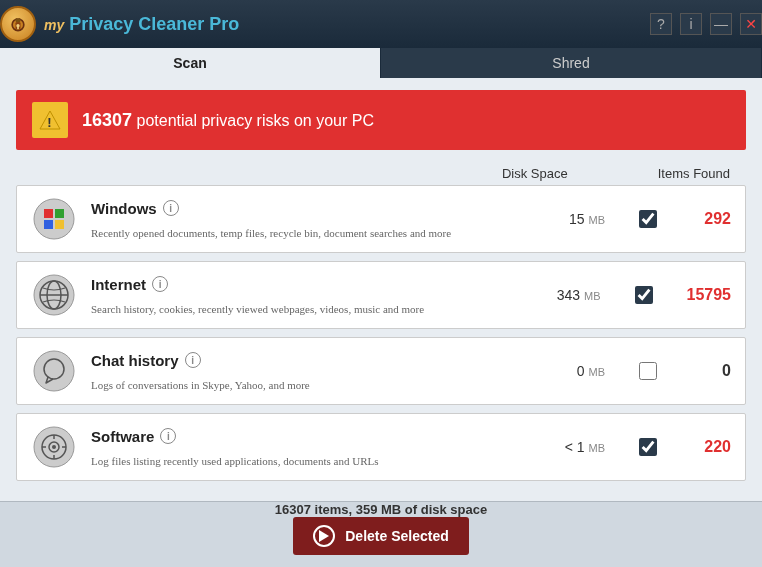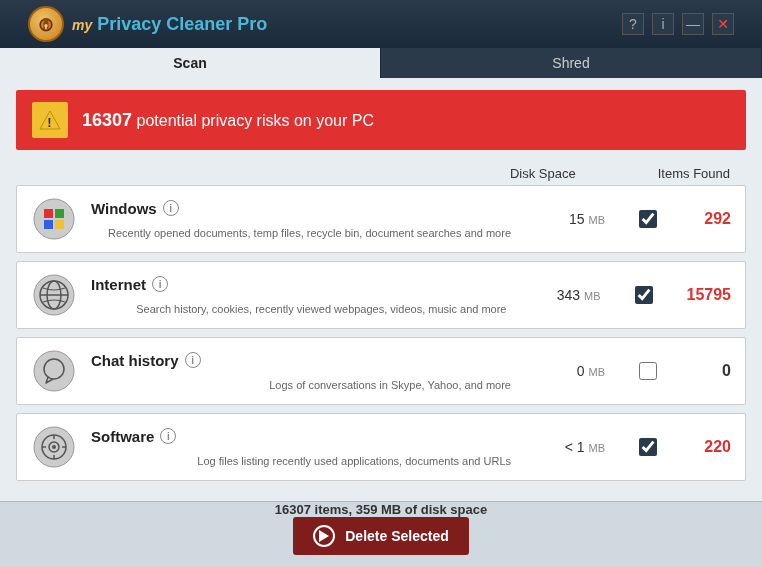--- a/index.html
+++ b/index.html
@@ -10,21 +10,21 @@
       background: #d0d8e0;
       overflow: hidden;
     }
 
     
     .title-bar {
       background: linear-gradient(180deg, #2a3a4a 0%, #1a2a3a 100%);
       height: 48px;
       display: flex;
       align-items: center;
-      padding: 0 28px;
+      padding: 0 0;
       justify-content: space-between;
     }
     .title-bar-left {
       display: flex;
       align-items: center;
       gap: 8px;
     }
     .logo-circle {
       width: 36px;
       height: 36px;
@@ -128,21 +128,21 @@
 
     
     .table-header {
       display: flex;
       justify-content: flex-end;
       padding: 4px 16px 4px 0;
       color: #333;
       font-size: 13px;
       gap: 60px;
     }
-    .col-disk { margin-right: 22px; }
+    .col-disk { margin-right: 30px; }
     .col-items { }
 
     
     .item-row {
       background: white;
       border: 1px solid #ccc;
       margin-bottom: 8px;
       display: flex;
       align-items: center;
       padding: 10px 14px;
@@ -153,21 +153,20 @@
       width: 46px;
       height: 46px;
       flex-shrink: 0;
       display: flex;
       align-items: center;
       justify-content: center;
       color: #555;
     }
     .item-info {
       flex: 1;
-      text-align: right;
     }
     .item-title {
       font-size: 15px;
       font-weight: bold;
       color: #222;
       display: flex;
       align-items: center;
       gap: 6px;
     }
     .info-icon {
@@ -179,20 +178,21 @@
       align-items: center;
       justify-content: center;
       font-size: 10px;
       color: #888;
       cursor: pointer;
     }
     .item-desc {
       font-size: 11px;
       color: #666;
       margin-top: 10px;
+      font-family: Liberation Serif, serif;
     }
     .item-disk {
       font-size: 14px;
       color: #333;
       min-width: 80px;
       text-align: right;
       margin-right: 20px;
     }
     .item-disk .unit {
       font-size: 11px;

